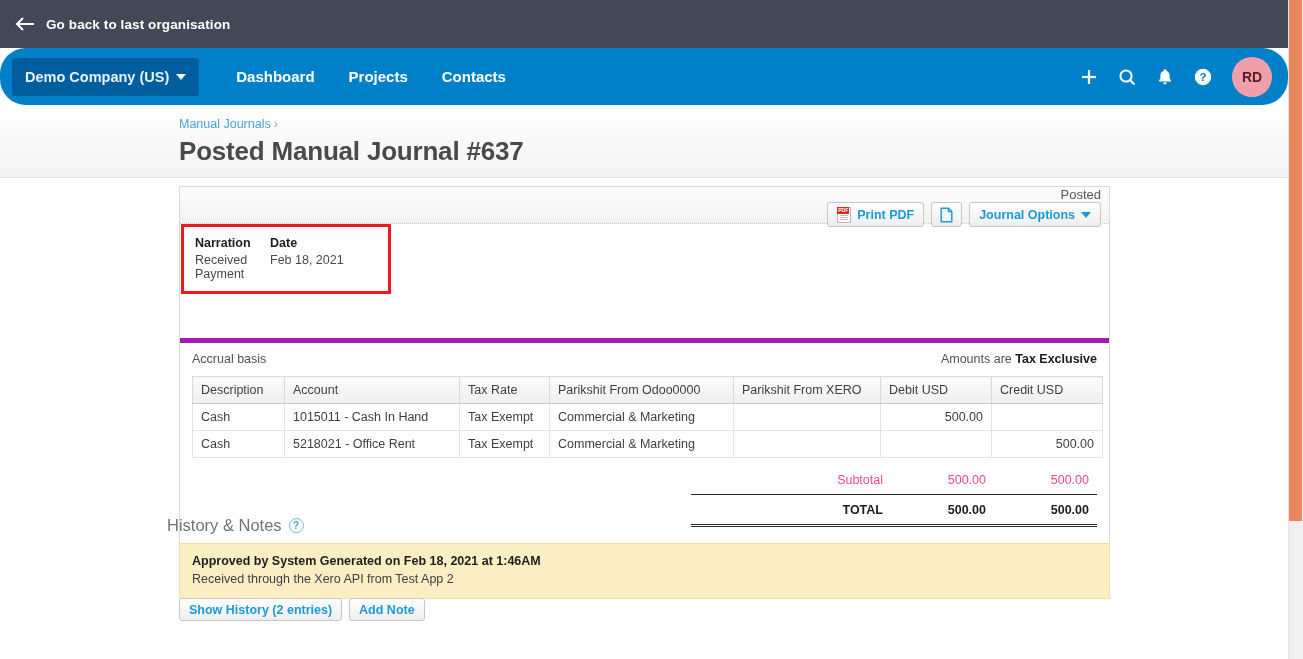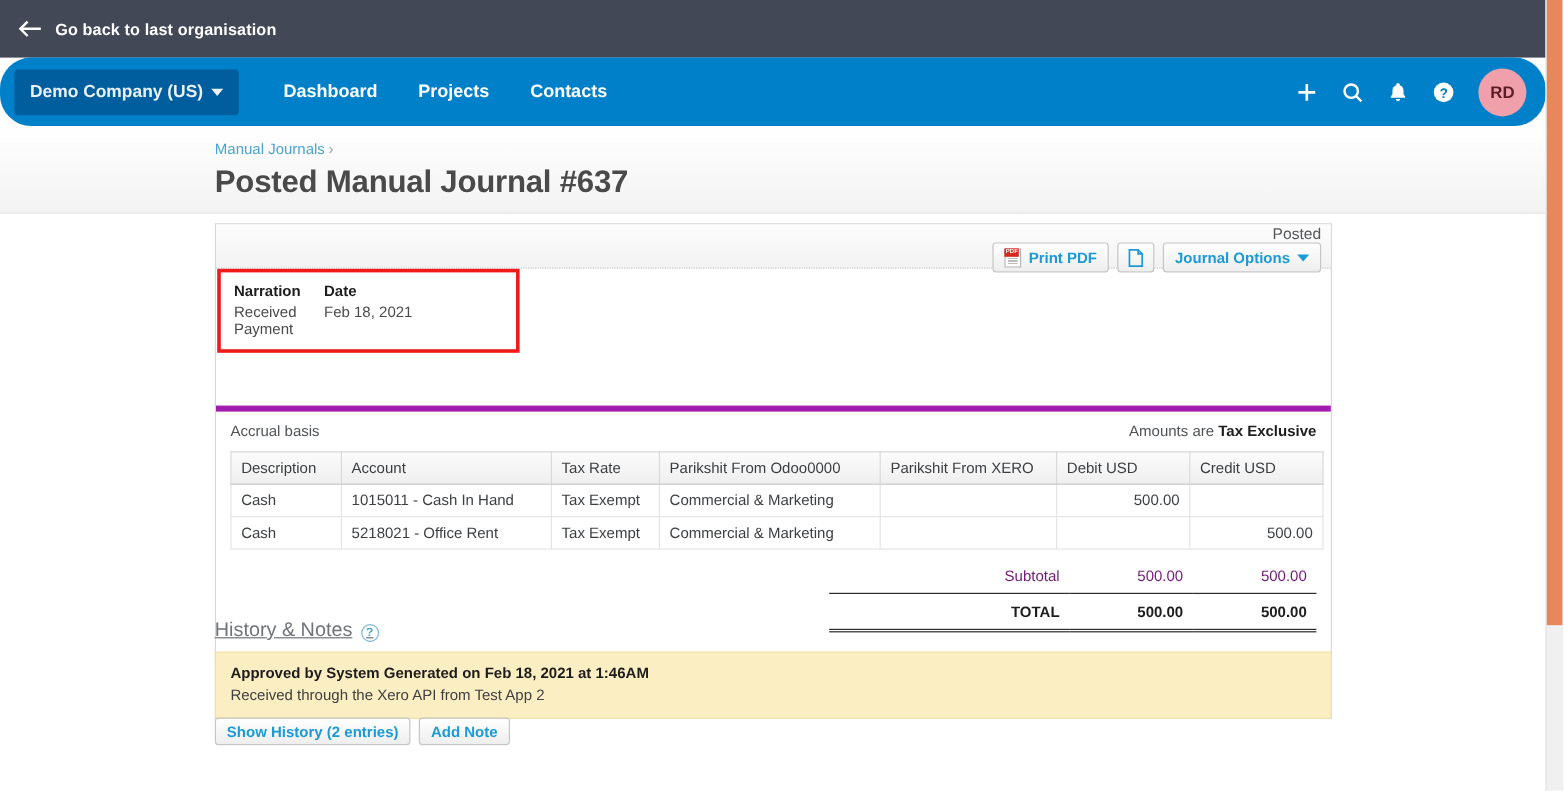--- a/index.html
+++ b/index.html
@@ -102,21 +102,21 @@
   }
   .pdf-ico::after{
     content:""; position:absolute; left:2px; bottom:2px; right:2px; height:5px;
     background:repeating-linear-gradient(#bdbdbd 0 1px, transparent 1px 2px);
   }
   .attach-ico{ display:inline-block; width:13px;height:16px; }
 
   
   .narration-wrap{ padding:0; position:relative; }
   .narration-box{
-    border:3px solid #ef1a1a; width:252px; margin-left:1px;
+    border:3px solid #ef1a1a; width:210px; margin-left:1px;
     padding:9px 0 10px 11px; background:#fff; position:relative; z-index:3;
   }
   .nar-cols{ display:flex; }
   .nar-col-label{ font-size:12.5px; font-weight:bold; color:#1d1d1d; }
   .nar-col-val{ font-size:12.5px; color:#4a4a4a; margin-top:3px; }
   .nar-c1{ width:75px; }
   .spacer-after-narration{ height:12px; }
 
   .basis-row{
     display:flex; align-items:center; padding:9px 12px 10px 12px;
@@ -137,33 +137,33 @@
   }
   .jtable td{
     border:1px solid #e4e4e4; font-size:12.5px; color:#3c3f42;
     padding:6px 8px; height:26px; background:#fff;
   }
   .num{ text-align:right; }
 
   
   .totals{ margin:0 12px; }
   .ttable{ border-collapse:collapse; table-layout:fixed; margin-left:auto; }
-  .ttable td{ font-size:12.5px; color:#701a75; padding:7px 8px; }
+  .ttable td{ font-size:12.5px; color:#ec4899; padding:7px 8px; }
   .t-label{ width:200px; text-align:right; }
   .t-num{ width:103px; text-align:right; }
   .subtotal-row td{ padding-top:15px; padding-bottom:7px; }
   .rule-row td{ border-top:1px solid #2b2b2b; height:0; padding:0;}
   .total-row td{ font-weight:bold; color:#1d1d1d; padding-top:8px; padding-bottom:7px;}
   .dbl-row td{ border-top:3px double #2b2b2b; height:0; padding:0; }
   .panel-bottom-pad{ height:22px; }
 
   
   .hist-title{
-    position:absolute; left:179px; top:516px;
-    font-size:16.5px; color:#6f7478; display:flex; align-items:flex-end; gap:7px;text-decoration:underline;
+    position:absolute; left:167px; top:516px;
+    font-size:16.5px; color:#6f7478; display:flex; align-items:center; gap:7px;
   }
   .qmark{
     width:15px;height:15px;border-radius:50%;border:1px solid #7ab6d8;color:#4ba3d3;
     font-size:10px; display:flex; align-items:center; justify-content:center; font-weight:bold;
   }
   .note-box{
     position:absolute; left:179px; top:543px; width:931px;
     background:#fbeec2; border:1px solid #f0e0a8; padding:10px 12px 12px 12px;
   }
   .note-title{ font-size:12.5px; font-weight:bold; color:#1d1d1d; }

